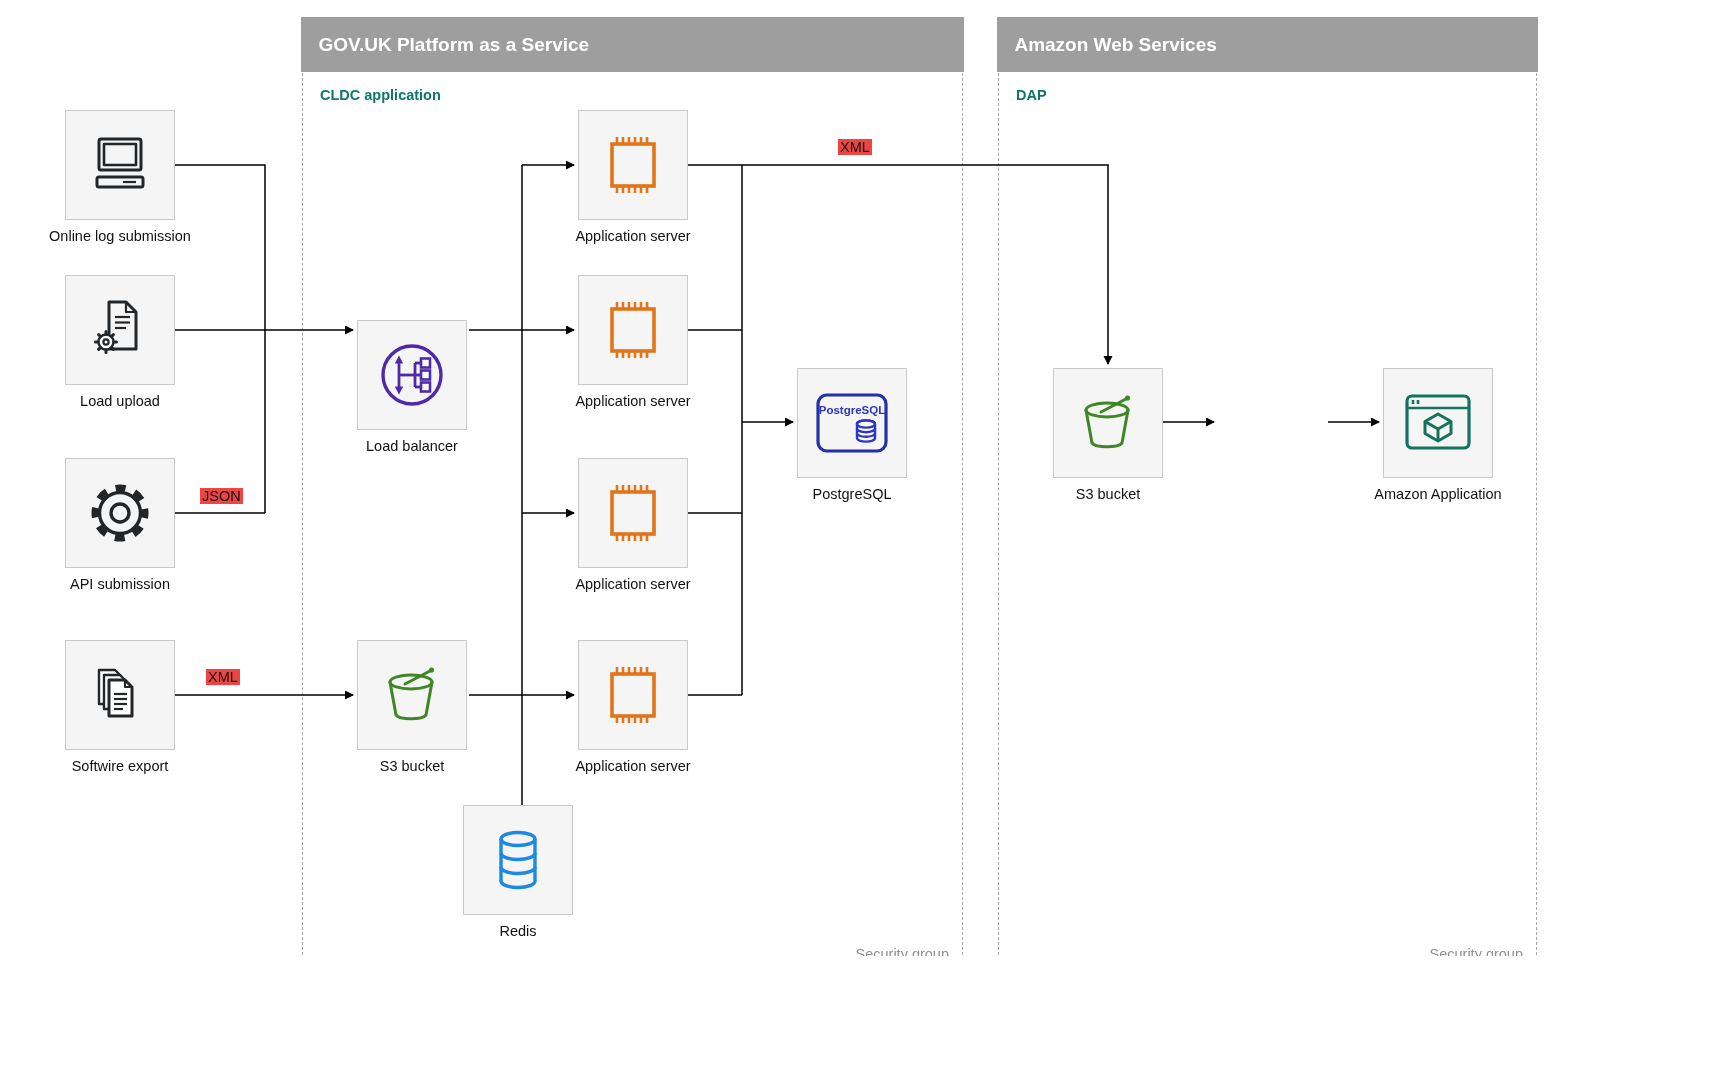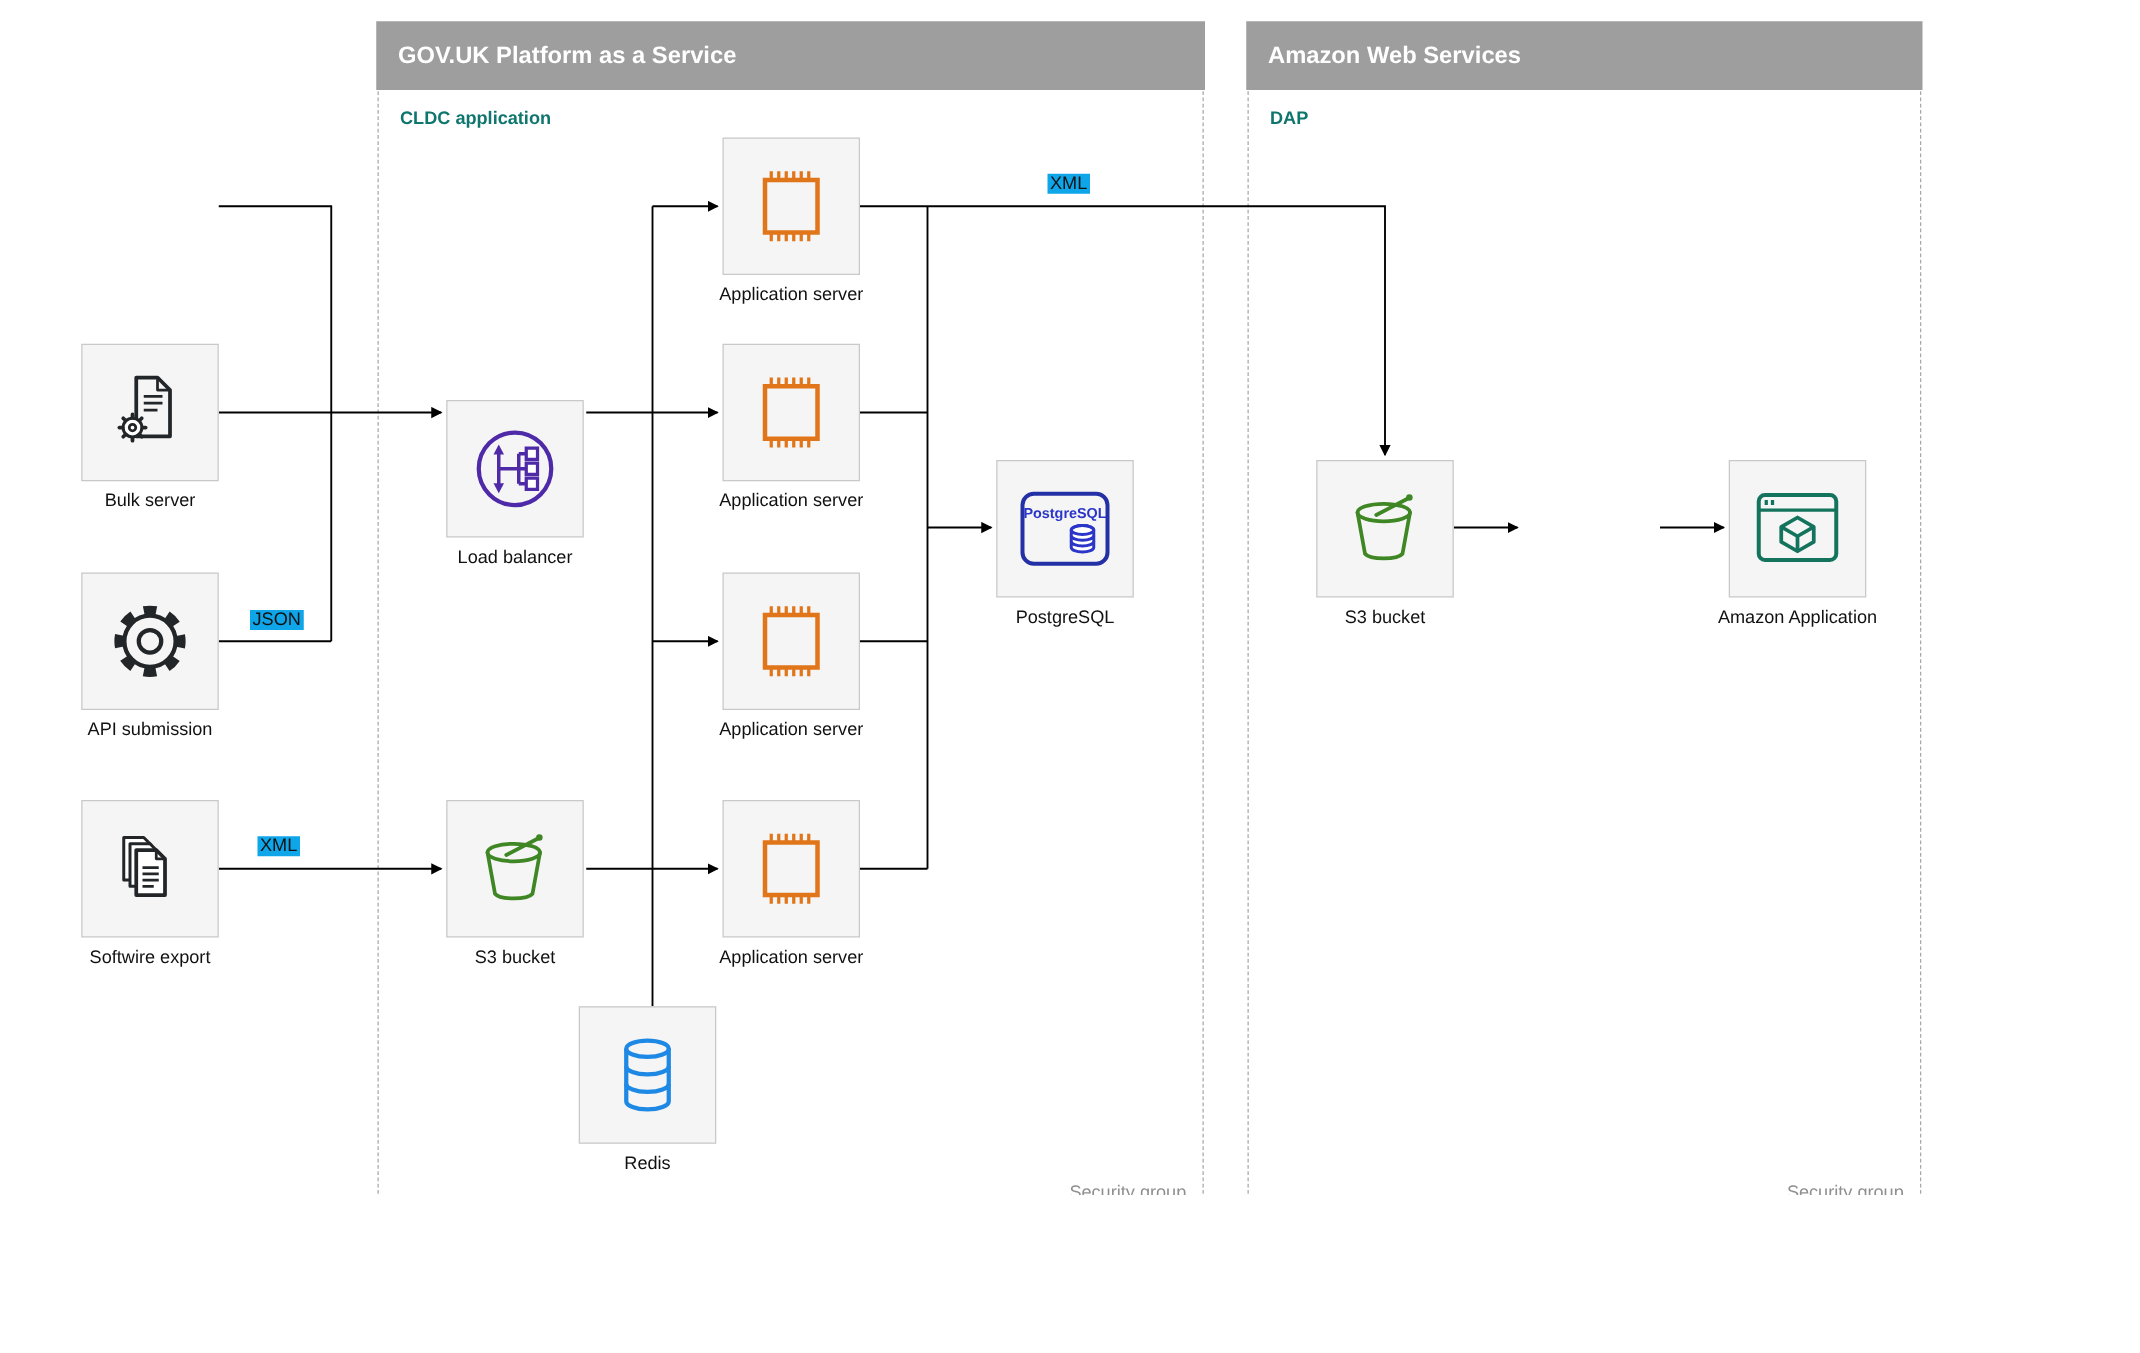--- a/index.html
+++ b/index.html
@@ -19,21 +19,21 @@
 
   .node { position:absolute; width:110px; }
   .node-box {
     width:110px; height:110px; background:#f5f5f5; border:1px solid #c9c9c9;
     display:flex; align-items:center; justify-content:center;
   }
   .node-label {
     position:absolute; top:118px; left:50%; transform:translateX(-50%);
     white-space:nowrap; font-size:14.5px; color:#111;
   }
-  .edge-label { position:absolute; font-size:14.5px; color:#111; background:#0ea5e9; padding:0 2px; }
+  .edge-label { position:absolute; font-size:14.5px; color:#111; background:#ef4444; padding:0 2px; }
   svg text { font-family:"Liberation Sans", sans-serif; }
 </style>
 </head>
 <body>
 
 <div class="canvas">
 
   <div class="container" style="left:302px; top:18px; width:661px; height:952px;">
     <div class="container-header">GOV.UK Platform as a Service</div>
     <div class="container-sub">CLDC application</div>
@@ -72,20 +72,31 @@
       <line x1="742" y1="422" x2="793" y2="422" marker-end="url(#arrow)"></line>
       <line x1="1163" y1="422" x2="1214" y2="422" marker-end="url(#arrow)"></line>
       <line x1="1328" y1="422" x2="1379" y2="422" marker-end="url(#arrow)"></line>
     </g>
   </svg>
 
   <div class="edge-label" style="left:200px; top:488px;">JSON</div>
   <div class="edge-label" style="left:206px; top:669px;">XML</div>
   <div class="edge-label" style="left:838px; top:139px;">XML</div>
 
+  <div class="node" style="left:65px; top:110px;">
+    <div class="node-box">
+      <svg viewBox="0 0 70 70" width="70" height="70" fill="none" stroke="#232629" stroke-linejoin="round">
+        <rect x="14" y="9" width="42" height="31" rx="2" stroke-width="3"></rect>
+        <rect x="19" y="14" width="32" height="21" stroke-width="2.6"></rect>
+        <rect x="12" y="47" width="46" height="10" rx="2" stroke-width="3"></rect>
+        <line x1="38" y1="52" x2="51" y2="52" stroke-width="2.2"></line>
+      </svg>
+    </div>
+    <div class="node-label">Online log submission</div>
+  </div>
 
   <div class="node" style="left:65px; top:275px;">
     <div class="node-box">
       <svg viewBox="0 0 70 70" width="70" height="70" fill="none" stroke="#232629" stroke-linejoin="round">
         <path d="M24 7 h17 l10 10 v37 h-27 z" stroke-width="3"></path>
         <path d="M41 7 v10 h10" stroke-width="2.2"></path>
         <line x1="30" y1="22" x2="45" y2="22" stroke-width="2.2"></line>
         <line x1="30" y1="27.5" x2="45" y2="27.5" stroke-width="2.2"></line>
         <line x1="30" y1="33" x2="41" y2="33" stroke-width="2.2"></line>
         <circle cx="21" cy="47" r="7.5" fill="#fff" stroke-width="2.4"></circle>
@@ -95,21 +106,21 @@
           <line x1="21" y1="55" x2="21" y2="57.5"></line>
           <line x1="10.5" y1="47" x2="13" y2="47"></line>
           <line x1="29" y1="47" x2="31.5" y2="47"></line>
           <line x1="13.6" y1="39.6" x2="15.4" y2="41.4"></line>
           <line x1="26.6" y1="52.6" x2="28.4" y2="54.4"></line>
           <line x1="13.6" y1="54.4" x2="15.4" y2="52.6"></line>
           <line x1="26.6" y1="41.4" x2="28.4" y2="39.6"></line>
         </g>
       </svg>
     </div>
-    <div class="node-label">Bulk server</div>
+    <div class="node-label">Load upload</div>
   </div>
 
   <div class="node" style="left:65px; top:458px;">
     <div class="node-box">
       <svg viewBox="0 0 74 74" width="74" height="74" fill="none" stroke="#232629">
         <circle cx="37" cy="37" r="25" stroke-width="7" stroke-dasharray="10.1 9.5" stroke-dashoffset="5"></circle>
         <circle cx="37" cy="37" r="20.5" stroke-width="3.4"></circle>
         <circle cx="37" cy="37" r="9" stroke-width="3.4"></circle>
       </svg>
     </div>

